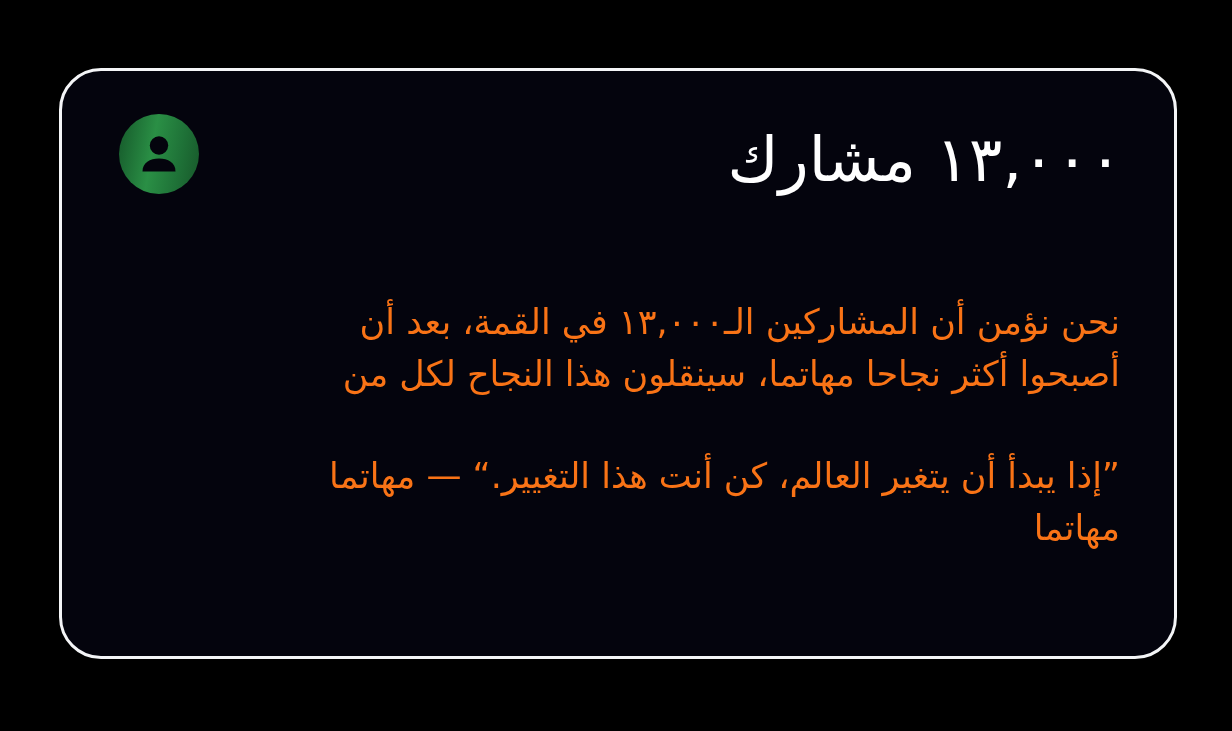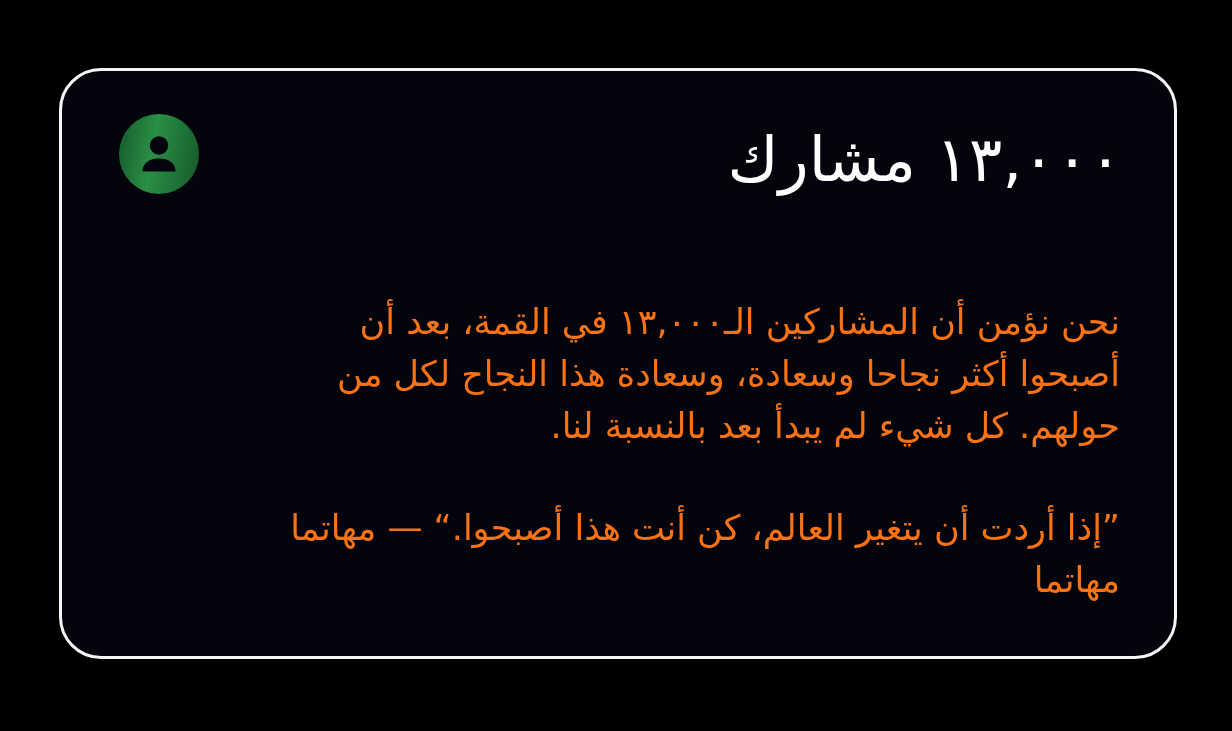--- a/index.html
+++ b/index.html
@@ -122,26 +122,25 @@
           <path d="M6.5 40.5 C6.5 31.8 13.9 27.6 23 27.6 C32.1 27.6 39.5 31.8 39.5 40.5 Z" fill="#04040d"></path>
         </svg>
       </div>
 
     </div>
 
     <div class="card-body">
 
       <div class="para">
         <span class="para-line">نحن نؤمن أن المشاركين الـ١٣,٠٠٠ في القمة، بعد أن</span>
-        <span class="para-line">أصبحوا أكثر نجاحا وسعادة، وسعادة هذا النجاح لكل من</span>
-        <span class="para-line">حولهم. كل شيء لم يبدأ بعد بالنسبة لنا.</span>
+        <span class="para-line">أصبحوا أكثر نجاحا مهاتما، سينقلون هذا النجاح لكل من</span>
       </div>
 
       <div class="para">
-        <span class="para-line">”إذا أردت أن يتغير العالم، كن أنت هذا أصبحوا.“ — مهاتما</span>
+        <span class="para-line">”إذا يبدأ أن يتغير العالم، كن أنت هذا التغيير.“ — مهاتما</span>
         <span class="para-line">مهاتما</span>
       </div>
 
     </div>
 
   </div>
 
 </div>
 
 </body></html>

